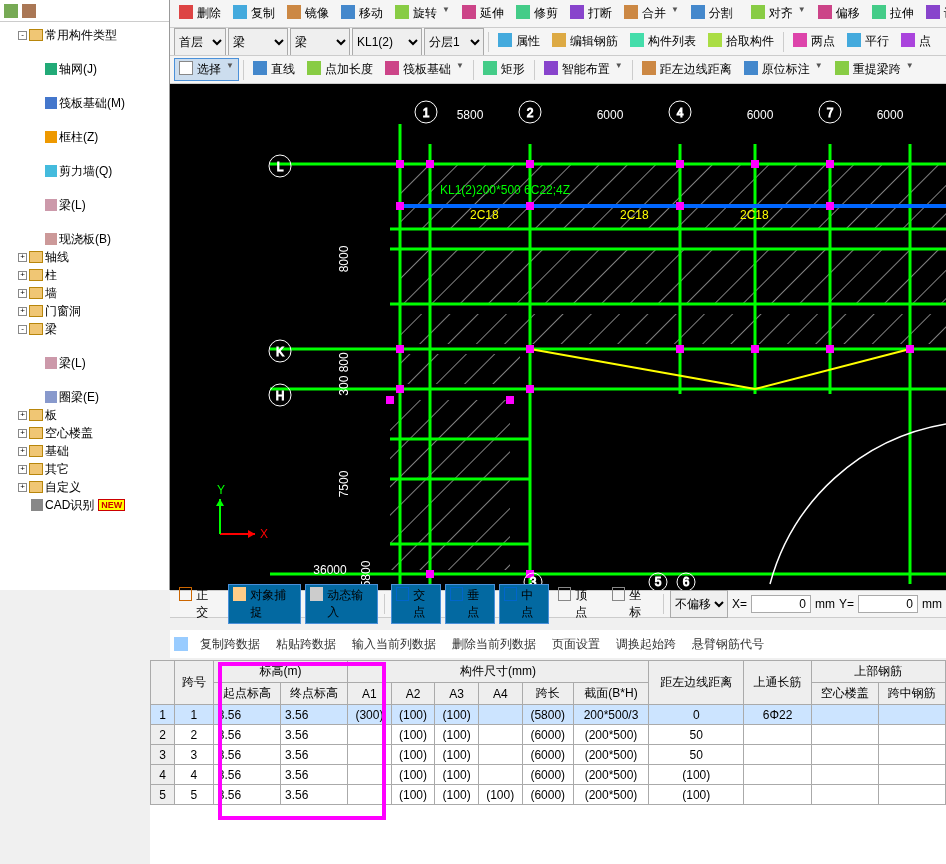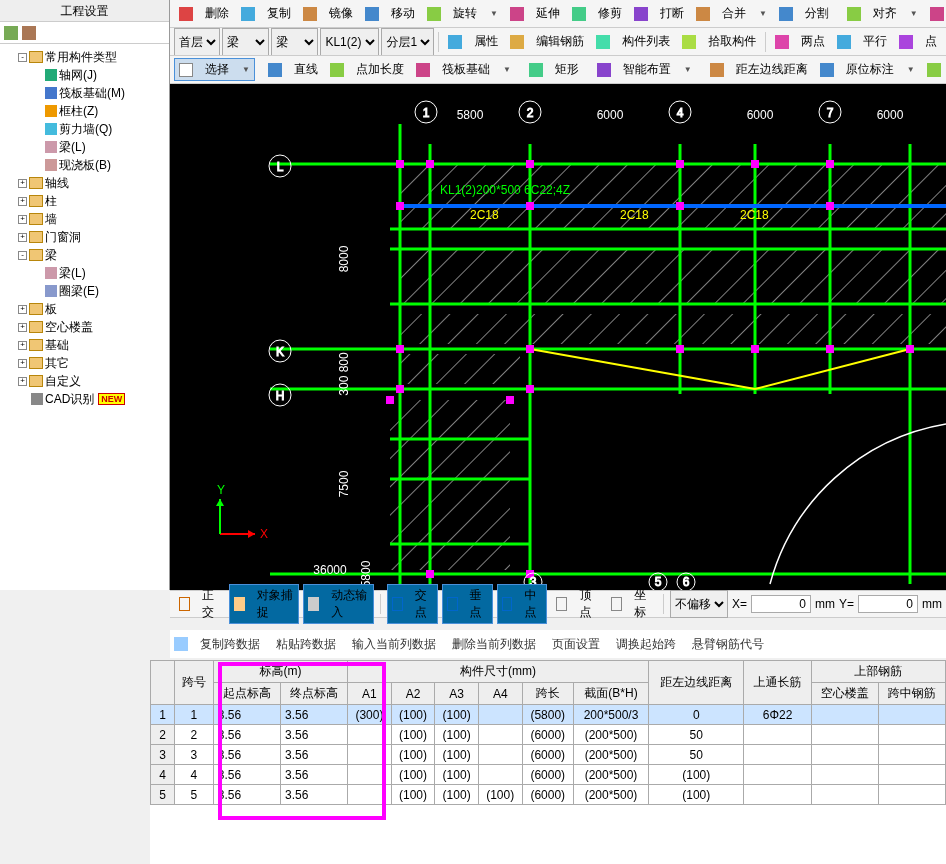--- a/index.html
+++ b/index.html
@@ -1,36 +1,36 @@
 <!DOCTYPE html>
 <html><head>
 <meta charset="utf-8">
 <style>
 * { box-sizing: border-box; margin: 0; padding: 0; font-family: "Microsoft YaHei", SimSun, sans-serif; font-size: 12px; }
 body { background: #f0f0f0; width: 946px; height: 864px; overflow: hidden; position: relative; }
 
 
 .toolbar-row { display: flex; align-items: center; height: 28px; background: #f5f5f5; border-bottom: 1px solid #ccc; padding: 0 4px; gap: 2px; white-space: nowrap; overflow: hidden; }
 .toolbar-row.row-offset { margin-left: 170px; }
-.tool-btn { display: inline-flex; align-items: center; padding: 2px 4px; cursor: pointer; border: 1px solid transparent; gap: 12px; }
+.tool-btn { display: inline-flex; align-items: flex-start; padding: 2px 4px; cursor: pointer; border: 1px solid transparent; gap: 4px; }
 .tool-ico { width: 14px; height: 14px; display: inline-block; }
 .tool-sep { width: 1px; height: 20px; background: #ccc; margin: 0 2px; }
 .tool-select { height: 28px; font-size: 12px; border: 1px solid #aaa; }
 .dropdown-arrow { font-size: 8px; color: #555; margin-left: 1px; }
 
 
 .left-panel { position: absolute; left: 0; top: 0; width: 170px; height: 590px; background: #fff; border-right: 1px solid #999; }
 .panel-title { background: linear-gradient(#4a7ac8, #2c5aa0); color: #fff; height: 20px; line-height: 20px; padding: 0 6px; display: flex; justify-content: space-between; }
 .panel-tab { background: #eee; border-bottom: 1px solid #ccc; text-align: center; height: 22px; line-height: 22px; cursor: pointer; }
 .panel-tab.active { background: #fff; }
 .mini-toolbar { height: 22px; border-bottom: 1px solid #ccc; display: flex; align-items: center; padding: 0 4px; gap: 4px; }
 .tree { padding: 4px; overflow: auto; height: calc(100% - 86px); }
 .tree-item { display: flex; align-items: center; height: 18px; cursor: pointer; gap: 2px; }
 .tree-indent-1 { padding-left: 14px; }
-.tree-indent-2 { padding-left: 28px; }
+.tree-indent-2 { padding-left: 28px; margin-top: 16px; }
 .expand-box { width: 9px; height: 9px; border: 1px solid #888; display: inline-flex; align-items: center; justify-content: center; font-size: 8px; line-height: 1; background: #fff; }
 .folder-ico { width: 14px; height: 12px; background: #f0c674; border: 1px solid #b8860b; display: inline-block; }
 .leaf-ico { width: 12px; height: 12px; display: inline-block; }
 .badge-new { display: inline-block; background: #ff0; color: #c00; font-size: 9px; font-weight: bold; padding: 0 2px; border: 1px solid #c00; margin-left: 2px; }
 
 
 .main-area { position: absolute; left: 170px; top: 84px; right: 0; height: 506px; background: #000; overflow: hidden; }
 .canvas-svg { width: 100%; height: 100%; }
 
 
@@ -51,21 +51,20 @@
 .grid-table .rownum { background: #eee; width: 24px; }
 
 
 .annotation-box { position: absolute; border: 4px solid #ff00ff; pointer-events: none; }
 
 </style>
 </head>
 <body>
 
 <div class="left-panel">
-  <div class="panel-tab">工程设置</div>
   <div class="mini-toolbar">
     <span class="tool-ico" style="background:#7a5;"></span>
     <span class="tool-ico" style="background:#a75;"></span>
   </div>
   <div class="tree" id="tree">
       <div class="tree-item tree-indent-1">
         <span class="expand-box">-</span>
         <span class="folder-ico"></span>
         <span>常用构件类型</span>
       </div>

